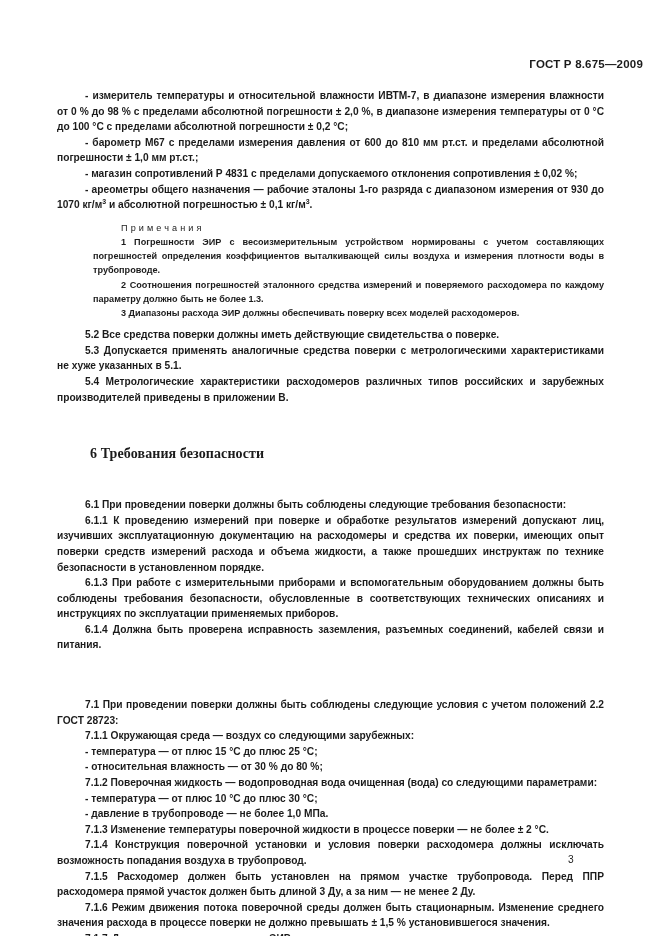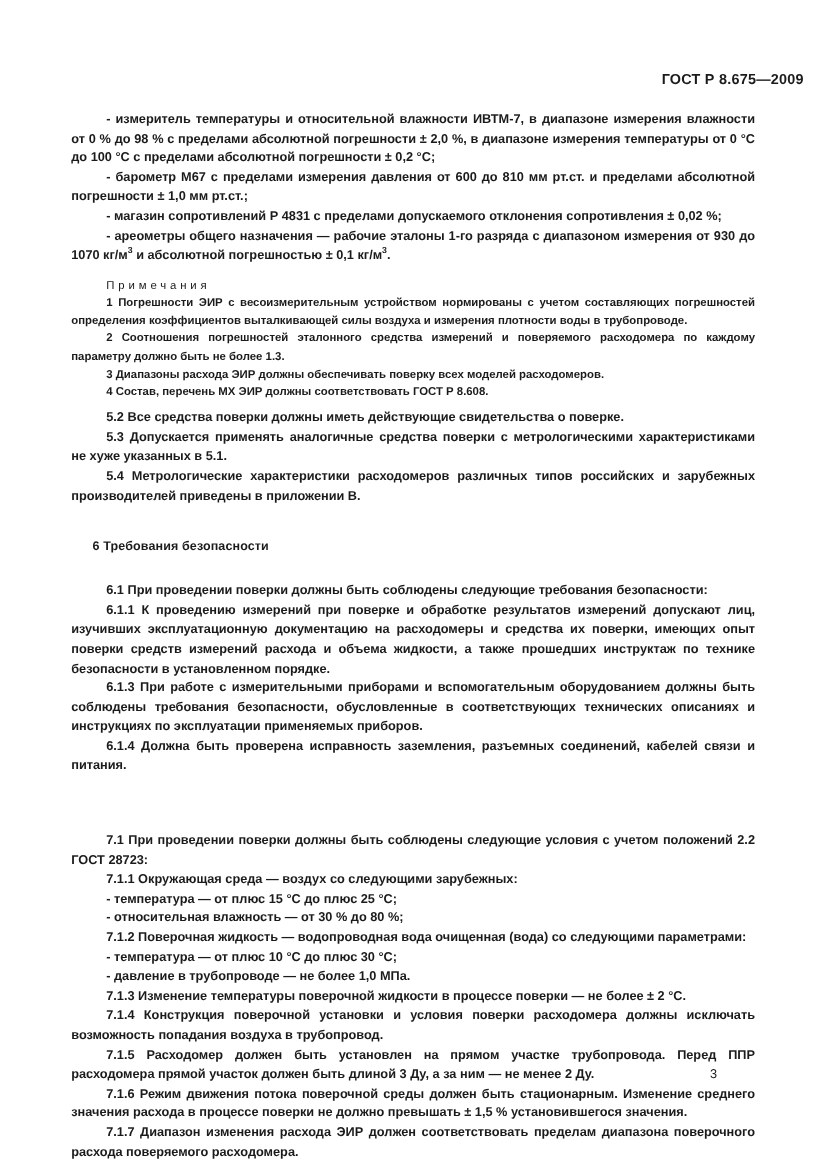--- a/index.html
+++ b/index.html
@@ -51,29 +51,31 @@
   }
   .note-title {
     font-size: 9.1px;
     line-height: 14.2px;
     letter-spacing: 3.1px;
     text-indent: 28px;
     text-align: left;
   }
   .notes-block {
     margin-top: 8px;
+    margin-left: 36px;
   }
   .gap-s { height: 7px; }
   h2.heading {
-    margin: 0;
-    font-size: 10px;
+    margin: 16px;
+    font-size: 14px;
     font-weight: bold;
     line-height: 16px;
     text-indent: 17px;
     letter-spacing: 0.1px;
+    font-family: Liberation Serif, serif;
   }
   .h-sp-before { height: 25px; }
   .h-sp-after  { height: 19px; }
   sup {
     font-size: 7px;
     vertical-align: super;
     line-height: 0;
   }
   .folio {
     position: absolute;
@@ -96,21 +98,20 @@
       <p class="ind">- барометр М67 с пределами измерения давления от 600 до 810 мм рт.ст. и пределами абсолютной погрешности ± 1,0 мм рт.ст.;</p>
       <p class="ind">- магазин сопротивлений Р 4831 с пределами допускаемого отклонения сопротивления ± 0,02 %;</p>
       <p class="ind">- ареометры общего назначения — рабочие эталоны 1-го разряда с диапазоном измерения от 930 до 1070 кг/м<sup>3</sup> и абсолютной погрешностью ± 0,1 кг/м<sup>3</sup>.</p>
     </div>
 
     <div class="notes-block">
       <p class="note note-title">Примечания</p>
       <p class="note ind">1 Погрешности ЭИР с весоизмерительным устройством нормированы с учетом составляющих погрешностей определения коэффициентов выталкивающей силы воздуха и измерения плотности воды в трубопроводе.</p>
       <p class="note ind">2 Соотношения погрешностей эталонного средства измерений и поверяемого расходомера по каждому параметру должно быть не более 1.3.</p>
       <p class="note ind">3 Диапазоны расхода ЭИР должны обеспечивать поверку всех моделей расходомеров.</p>
-      <p class="note ind">4 Состав, перечень МХ ЭИР должны соответствовать ГОСТ Р 8.608.</p>
     </div>
 
     <div class="gap-s"></div>
 
     <div>
       <p class="ind">5.2 Все средства поверки должны иметь действующие свидетельства о поверке.</p>
       <p class="ind">5.3 Допускается применять аналогичные средства поверки с метрологическими характеристиками не хуже указанных в 5.1.</p>
       <p class="ind">5.4 Метрологические характеристики расходомеров различных типов российских и зарубежных производителей приведены в приложении В.</p>
     </div>
 

